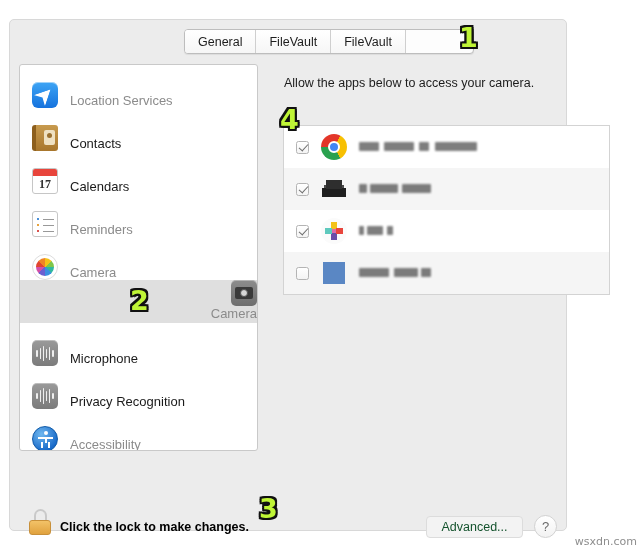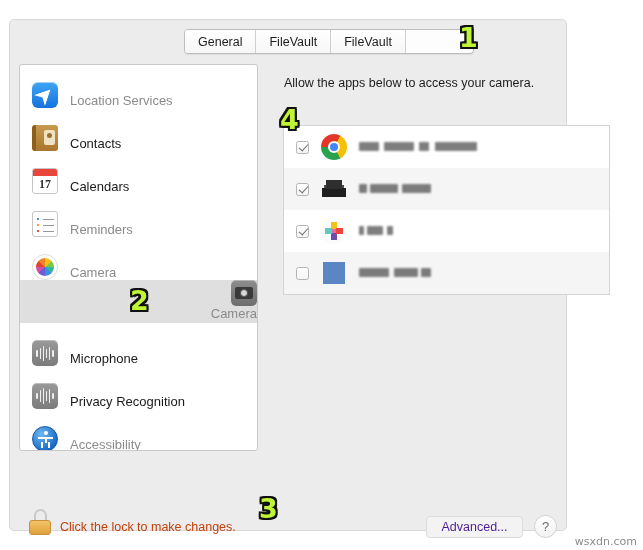--- a/index.html
+++ b/index.html
@@ -457,34 +457,35 @@
     background: linear-gradient(#f3c268, #e0a23e);
     border: 1px solid #c8903a;
     border-radius: 3px;
     box-sizing: border-box;
   }
   .lock-text {
     position: absolute;
     left: 50px;
     top: 500px;
     font-size: 12.5px;
-    color: #c2410c;
+    color: #000000;
     white-space: nowrap;
+    font-weight: bold;
   }
 
   .btn-advanced {
     position: absolute;
     right: 43px;
     top: 496px;
     height: 22px;
     min-width: 97px;
     border: 1px solid #dcdcdc;
     border-radius: 4px;
     background: #f3f3f3;
-    color: #4c1d95;
+    color: #14532d;
     font-size: 12.5px;
     display: flex;
     align-items: center;
     justify-content: center;
     box-sizing: border-box;
     cursor: default;
     text-align: right;
   }
   .btn-help {
     position: absolute;

